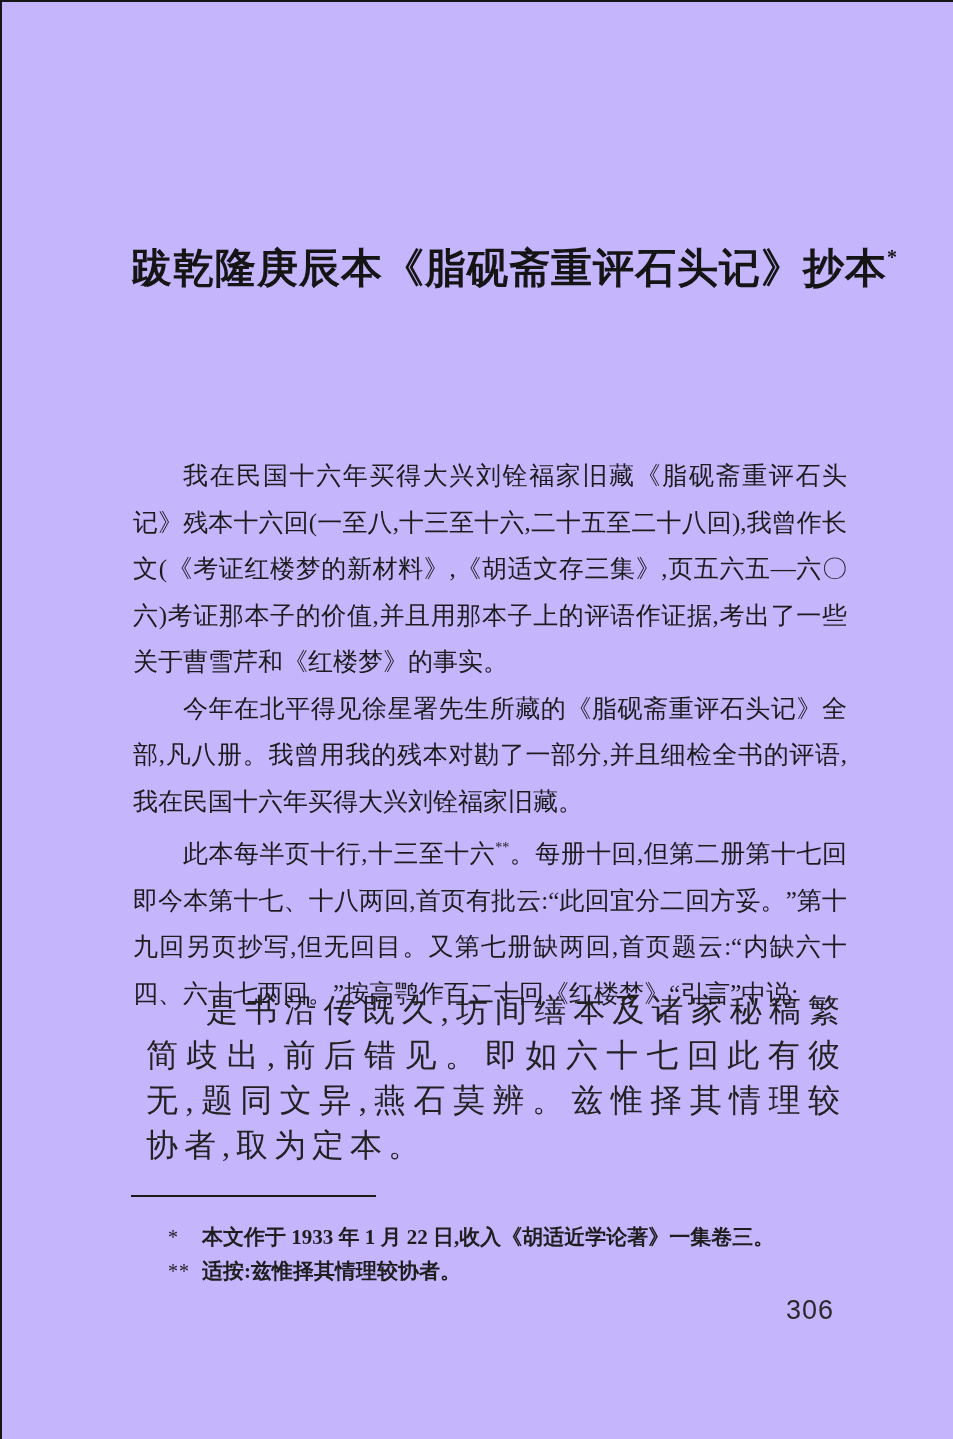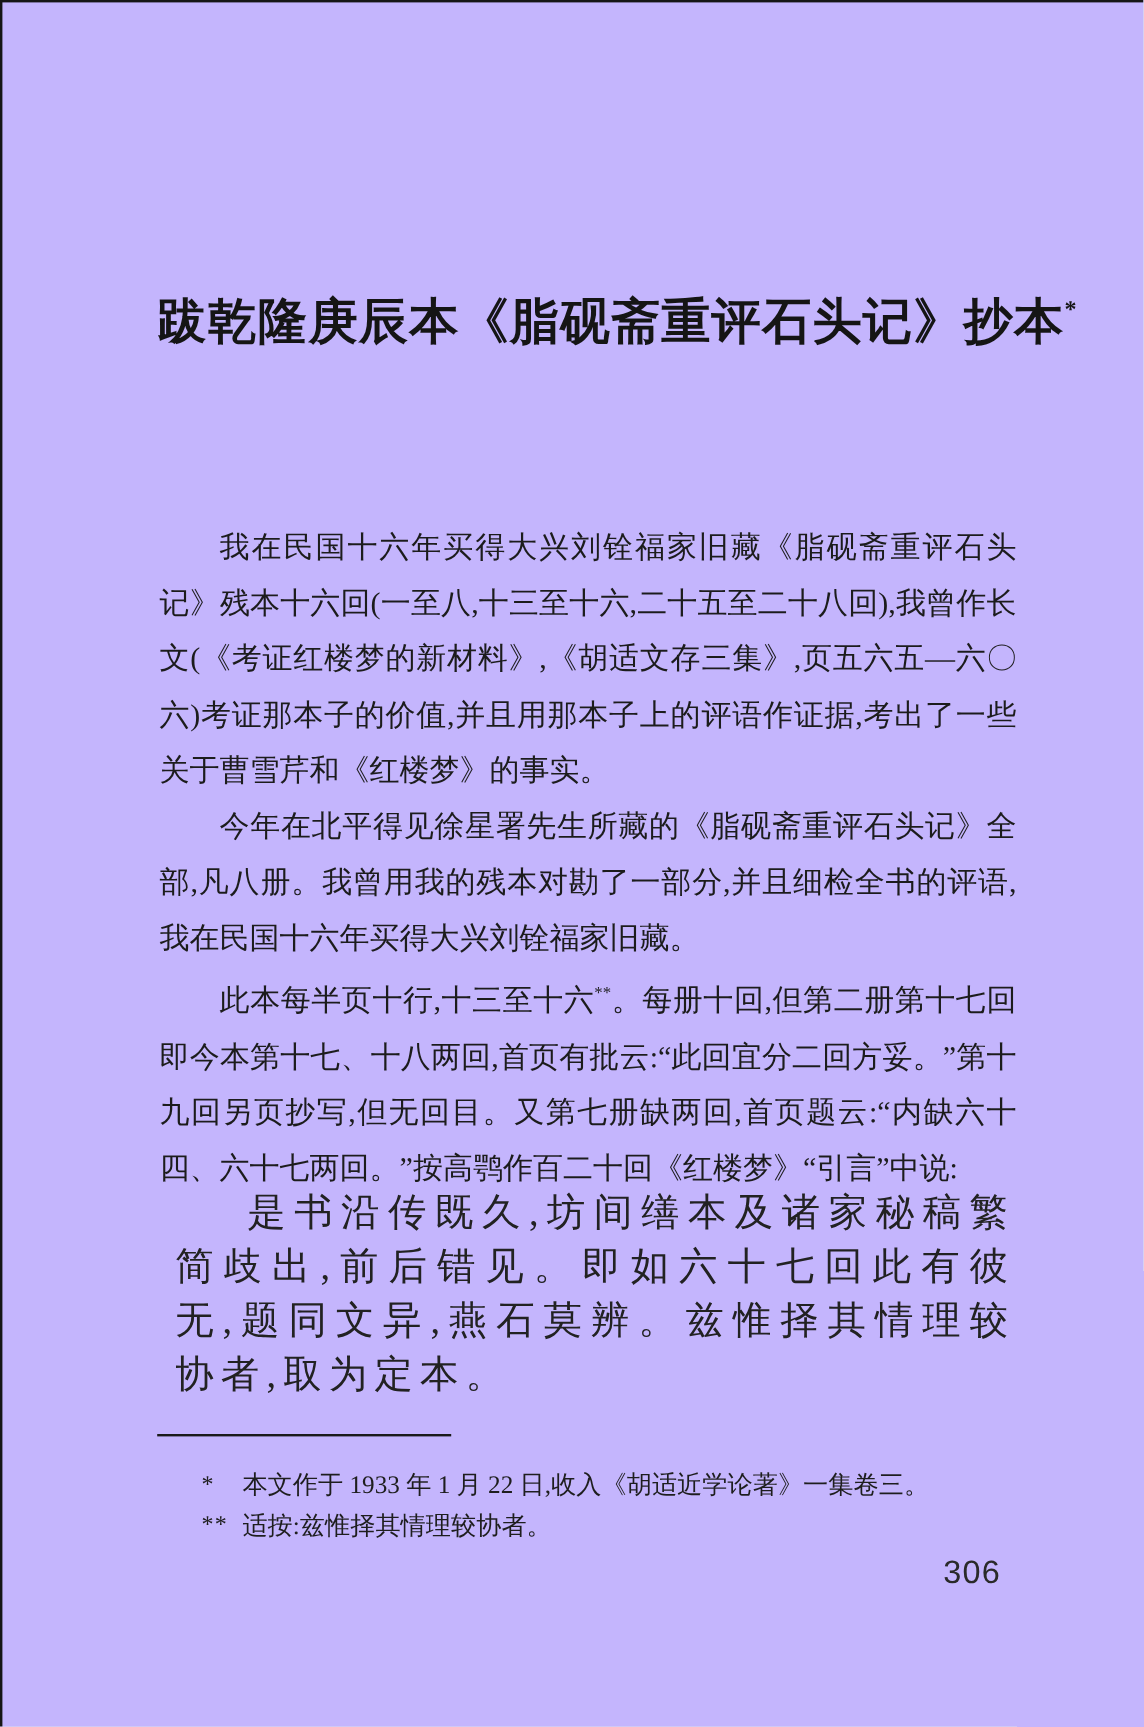--- a/index.html
+++ b/index.html
@@ -17,21 +17,21 @@
   .edge-left{position:absolute;left:0;top:0;width:2px;height:1439px;background:#161616;}
 
   .doc-title{
     position:absolute;left:131px;top:214px;width:730px;
     font-size:41px;font-weight:bold;letter-spacing:1px;
     white-space:nowrap;color:#151515;
   }
   .doc-title sup{font-size:20px;vertical-align:18px;letter-spacing:0;}
 
   .body-text{
-    position:absolute;left:133px;top:434px;width:714px;
+    position:absolute;left:133px;top:453px;width:714px;
     font-size:25px;line-height:46.5px;
     text-align:justify;
   }
   .body-text p{margin:0;text-indent:2em;}
   .body-text sup{font-size:14px;vertical-align:10px;}
 
   .quote-block{
     position:absolute;left:146px;top:988px;width:700px;
     font-size:32px;line-height:45px;letter-spacing:6px;
     text-align:justify;color:#222;
@@ -40,21 +40,21 @@
 
   .footnote-divider{
     position:absolute;left:131px;top:1195px;width:245px;height:2px;background:#1a1a1a;
   }
   .footnotes{
     position:absolute;left:168px;top:1220px;width:680px;
     font-size:21px;line-height:34px;color:#1e1e1e;
   }
   .footnote-row{display:flex;align-items:flex-start;}
   .fn-marker{width:34px;flex:0 0 34px;letter-spacing:1px;font-size:20px;}
-  .fn-text{flex:1;}
+  .fn-text{flex:1;font-weight:bold;}
 
   .page-number{
     position:absolute;left:786px;top:1295px;width:60px;
     font-family:"Liberation Sans","DejaVu Sans",sans-serif;
     font-size:27px;color:#2a2a2a;letter-spacing:1px;
   }
 </style>
 </head>
 <body>
 

